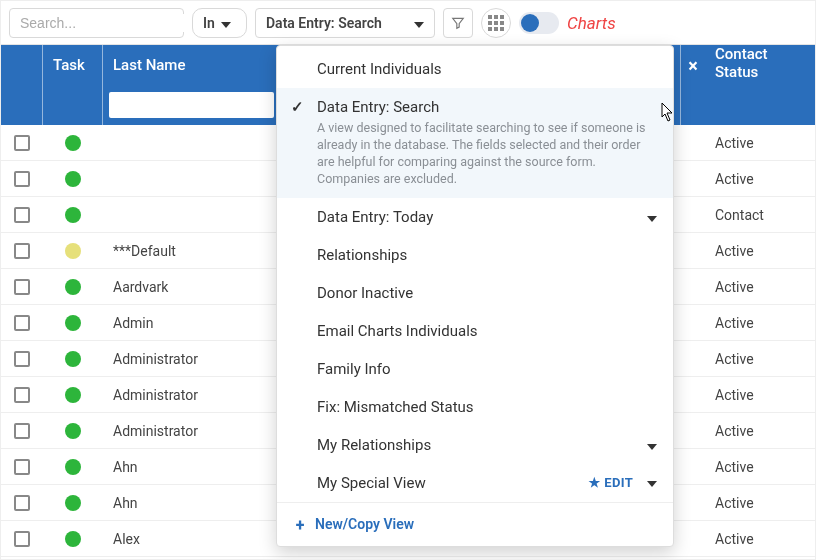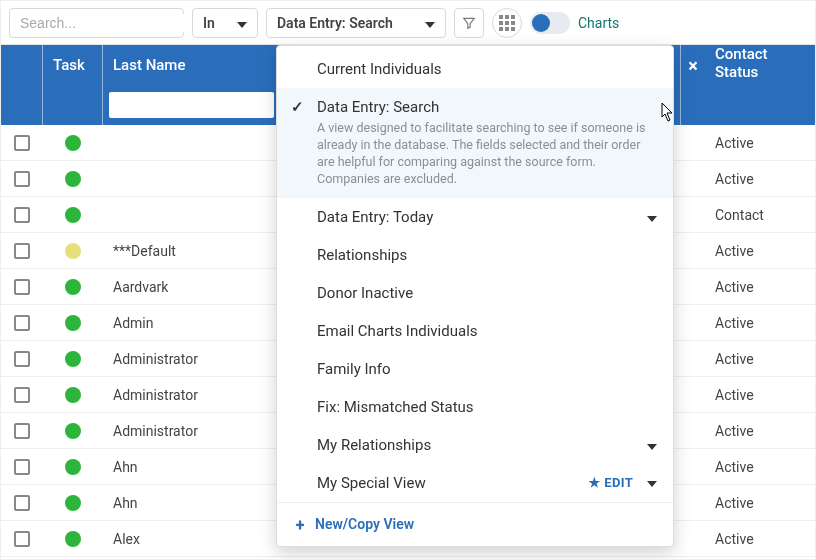--- a/index.html
+++ b/index.html
@@ -5,28 +5,28 @@
   * { box-sizing: border-box; }
   html, body { margin: 0; padding: 0; font-family: -apple-system, "Segoe UI", Roboto, Arial, sans-serif; font-size: 14px; color: #333; background: #fff; }
   .wrap { width: 816px; height: 560px; position: relative; border: 1px solid #eee; overflow: hidden; }
 
   
   .toolbar { display: flex; align-items: center; gap: 8px; padding: 8px; border-bottom: 1px solid #e4e4e4; height: 44px; }
   .search { display: flex; align-items: center; border: 1px solid #d9d9d9; border-radius: 4px; padding: 4px 8px; width: 175px; height: 30px; color: #999; }
   .search input { border: none; outline: none; flex: 1; font-size: 14px; color: #555; }
   .search input::placeholder { color: #aaa; }
   .pill { display: flex; align-items: center; border: 1px solid #d9d9d9; border-radius: 4px; padding: 4px 10px; height: 30px; background: #fff; font-weight: 600; color: #444; white-space: nowrap; }
-  .pill.sm { width: 66px; justify-content: space-between;}
+  .pill.sm { width: 55px; justify-content: flex-start; border-radius: 10px;}
   .pill.view { width: 180px; justify-content: space-between; }
   .pill .chev { margin-left: 6px; }
   .iconbtn { width: 30px; height: 30px; border: 1px solid #d9d9d9; border-radius: 4px; display:flex; align-items:center; justify-content:center; color:#777; }
   .iconbtn.round { border-radius: 50%; }
   .toggle { width: 40px; height: 22px; border-radius: 11px; background: #e7eaf0; position: relative; }
   .toggle .knob { width: 18px; height:18px; border-radius:50%; background:#2a6ebb; position:absolute; top:2px; left:2px; }
-  .charts-label { color:#0f766e; font-size:14px; }
+  .charts-label { color:#ef4444; font-size:17px;font-style:italic; }
 
   
   .tbl-hdr { display:flex; background:#2a6ebb; color:#fff; height:80px; }
   .col { display:flex; flex-direction:column; border-right: 1px solid rgba(255,255,255,.5); }
   .col .h1 { height:40px; display:flex; align-items:center; padding:0 10px; font-weight:500; font-size:15px; }
   .col .h2 { height:40px; display:flex; align-items:center; padding:0 6px; }
   .col .h2 input { width:100%; height:26px; border:none; border-radius:2px; padding:0 6px; background:#fff; font-size:13px; }
   .col-chk { width:42px; }
   .col-task { width:60px; }
   .col-last { width:178px; }

